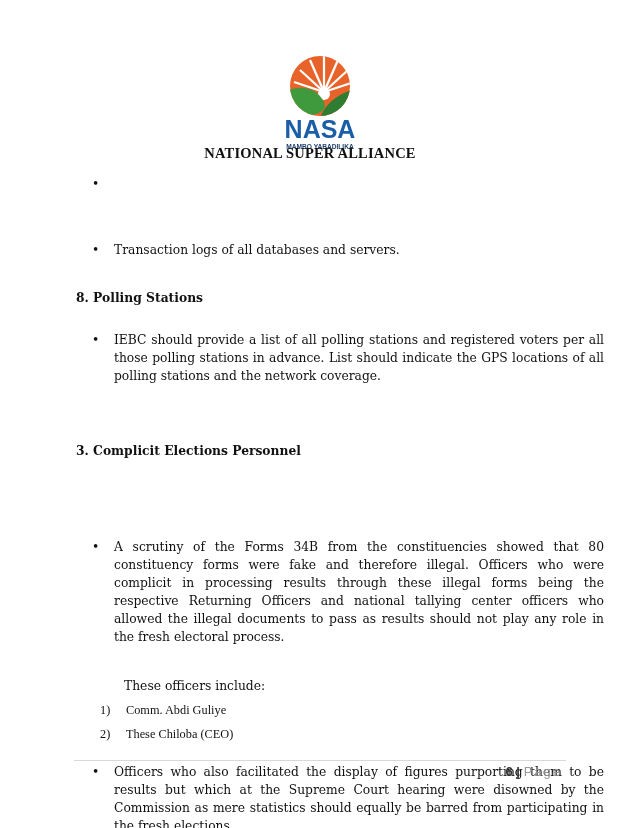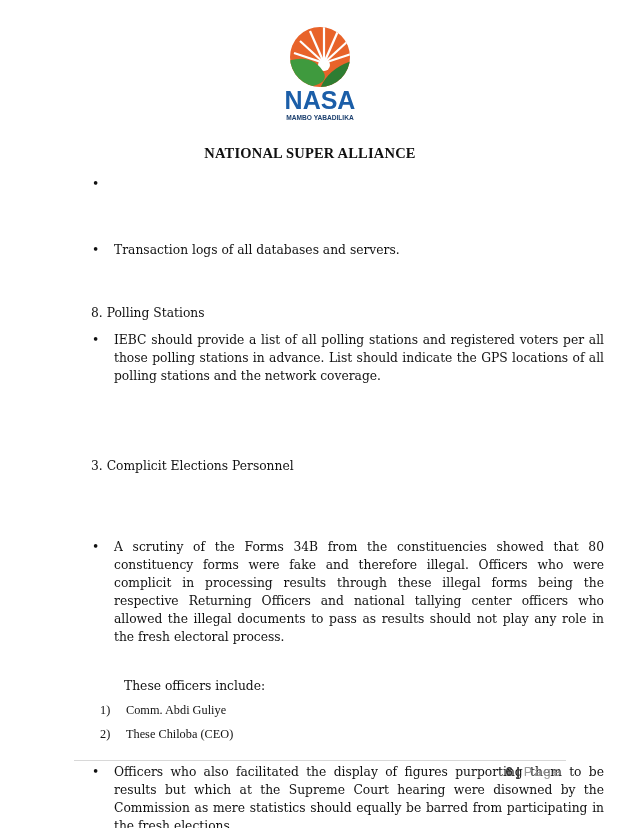--- a/index.html
+++ b/index.html
@@ -1,23 +1,23 @@
 <!DOCTYPE html>
 <html><head>
 <meta charset="utf-8">
 <style>
   html, body { margin:0; padding:0; background:#ffffff; }
   body { width:640px; height:828px; position:relative; overflow:hidden; color:#111; font-family:"DejaVu Serif", serif; }
-  .logo { position:absolute; left:272px; top:23px; width:96px; height:100px;text-align:center; }
+  .logo { position:absolute; left:272px; top:52px; width:96px; height:100px;text-align:center; }
   .logo svg { display:block; }
   .org { position:absolute; left:0; width:620px; top:145px; text-align:center; font-family:"Liberation Serif", serif; font-weight:bold; font-size:14.5px; letter-spacing:0.2px; }
   .content { position:absolute; left:76px; width:490px; font-size:12.3px; line-height:18px; }
   .bullet { position:relative; padding-left:38px; text-align:justify; }
   .bullet .dot { position:absolute; left:16px; top:0; }
-  h3 { margin:15px; font-size:12.5px; font-weight:normal; font-family:"DejaVu Serif", serif; }
+  h3 { margin:0; font-size:12.5px; font-weight:bold; font-family:"DejaVu Serif", serif; }
   .b1 { top:175px; }
   .b2 { top:241px; }
   .h8 { top:289px; }
   .b3 { top:313px; }
   .h9 { top:442px; }
   .b4 { top:466px; }
   .b5 { top:583px; }
   .intro { top:677px;margin-left:48px; }
   .ol1 { top:701px; }
   .ol2 { top:725px; }

